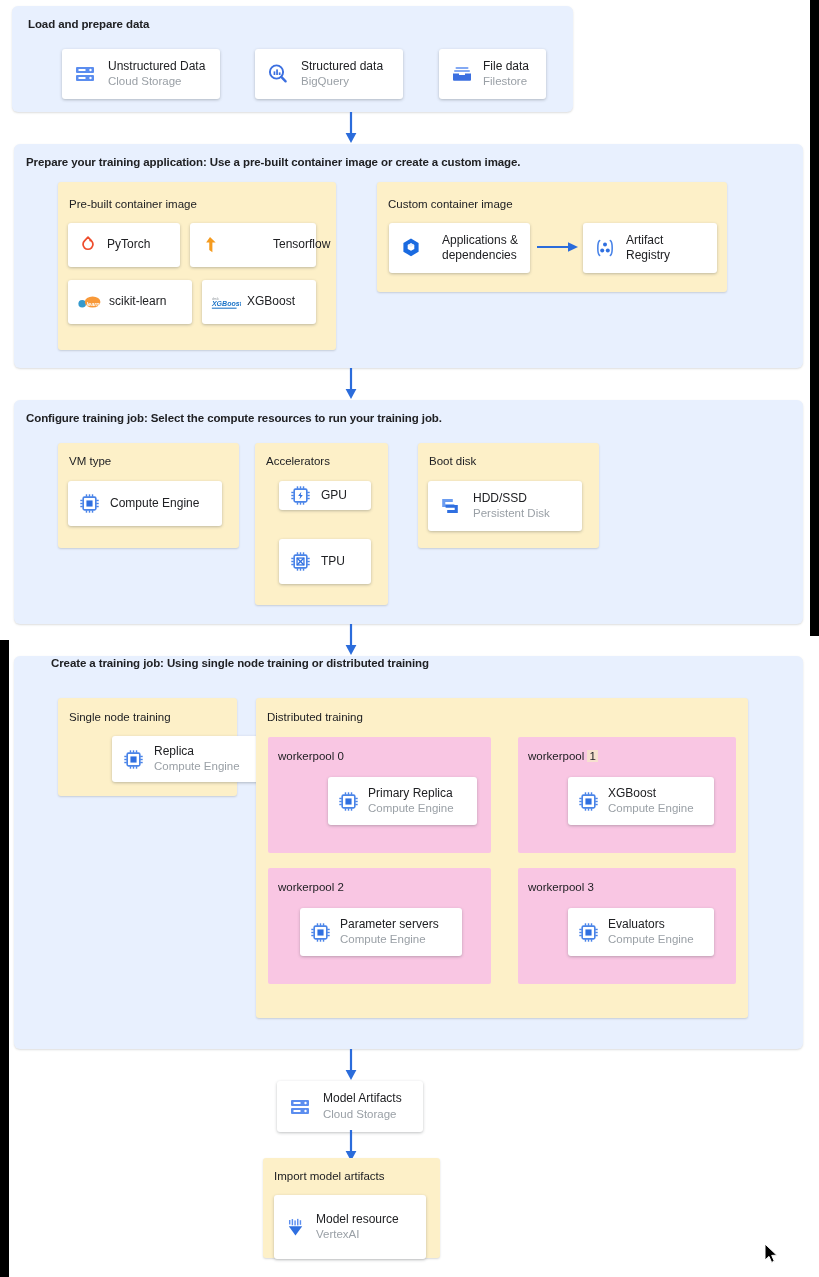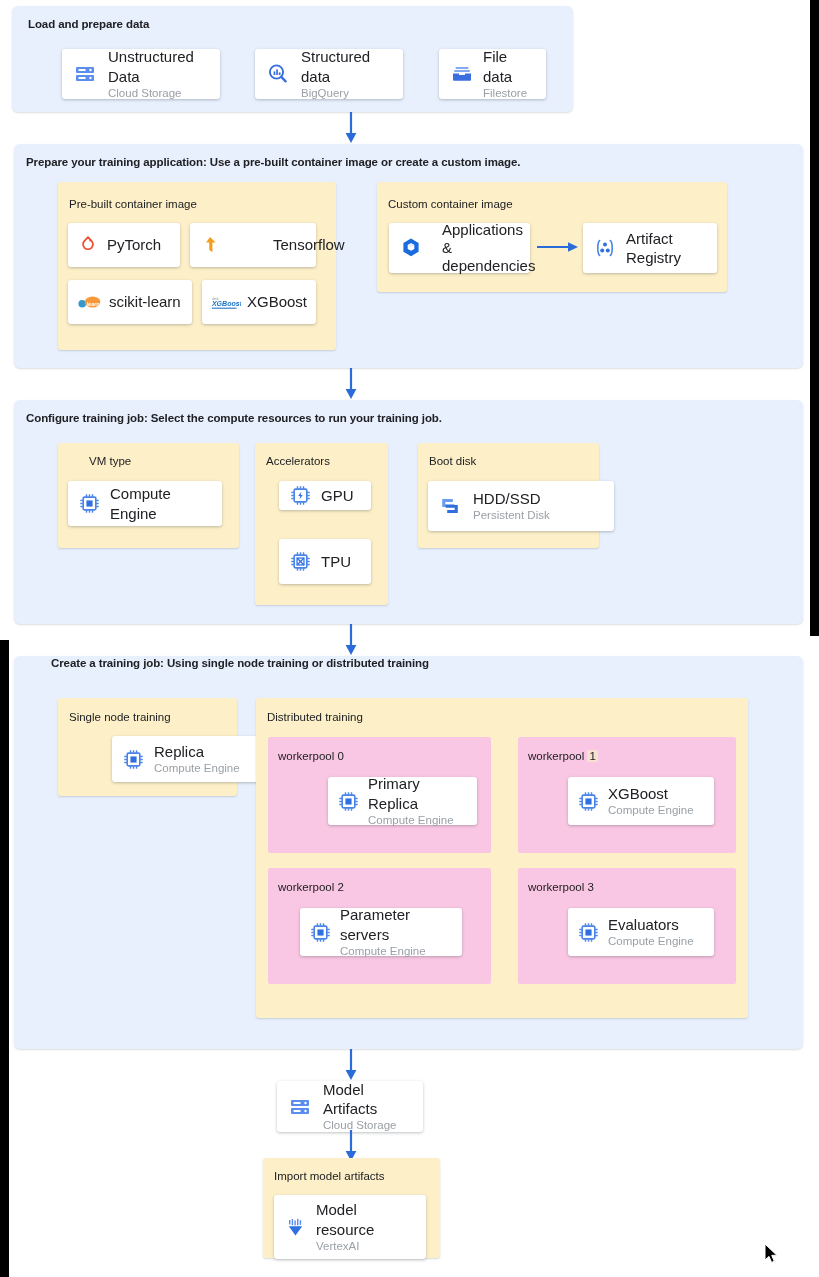--- a/index.html
+++ b/index.html
@@ -72,21 +72,21 @@
     content:"";
     position:absolute;
     left:14px; right:-14px; top:14px; bottom:-14px;
     background:#fff;
     border-radius:3px;
     box-shadow:0 1px 3px rgba(60,64,67,.32);
     z-index:-1;
   }
   .card-ico { flex:0 0 auto; display:flex; align-items:center; justify-content:center; }
   .card-txt { display:flex; flex-direction:column; justify-content:center; }
-  .card-t1 { font-size:15px; color:#202124; line-height:1.28; }
+  .card-t1 { font-size:12px; color:#202124; line-height:1.28; }
   .card-t2 { font-size:11.5px; color:#9aa0a6; line-height:1.28; }
   .card-t1.two { line-height:1.22;margin-left:9px; }
 
   
   .arrow { position:absolute; }
   .arrow svg { display:block; }
 
   .cursor { position:absolute; }
 </style>
 </head>
@@ -260,21 +260,21 @@
       <svg width="20" height="32" viewBox="0 0 20 32">
         <line x1="10" y1="0" x2="10" y2="23" stroke="#2b6cdb" stroke-width="2.2"></line>
         <path d="M10 31 L4.6 21 H15.4 Z" fill="#2b6cdb"></path>
       </svg>
     </div>
 
     <div class="section" style="position:absolute; left:14px; top:400px; width:789px; height:224px;">
       <div class="section-title" style="position:absolute; left:12px; top:12px;">Configure training job: Select the compute resources to run your training job.</div>
 
       <div class="group" style="position:absolute; left:44px; top:43px; width:181px; height:105px;">
-        <div class="group-title" style="position:absolute; left:11px; top:12px;margin-left:20px;">VM type</div>
+        <div class="group-title" style="position:absolute; left:11px; top:12px;">VM type</div>
         <div class="card" style="position:absolute; left:10px; top:38px; width:154px; height:45px; padding:0 9px;">
           <div class="card-ico" style="width:24px;height:24px;margin-right:9px;">
             <svg width="23" height="23" viewBox="0 0 24 24">
               <rect x="5.4" y="5.4" width="13.2" height="13.2" rx="1.4" fill="none" stroke="#4a84e8" stroke-width="1.7"></rect>
               <rect x="8.8" y="8.8" width="6.4" height="6.4" fill="#2f6fe0"></rect>
               <g fill="#4a84e8">
                 <rect x="8.1" y="2.4" width="1.5" height="2.6"></rect>
                   <rect x="11.25" y="2.4" width="1.5" height="2.6"></rect>
                   <rect x="14.4" y="2.4" width="1.5" height="2.6"></rect>
                 <rect x="8.1" y="19" width="1.5" height="2.6"></rect>
@@ -346,21 +346,21 @@
             </svg>
           </div>
           <div class="card-txt">
             <div class="card-t1">TPU</div>
           </div>
         </div>
       </div>
 
       <div class="group" style="position:absolute; left:404px; top:43px; width:181px; height:105px;">
         <div class="group-title" style="position:absolute; left:11px; top:12px;">Boot disk</div>
-        <div class="card" style="position:absolute; left:10px; top:38px; width:186px; height:50px; padding:0 9px;">
+        <div class="card" style="position:absolute; left:10px; top:38px; width:154px; height:50px; padding:0 9px;">
           <div class="card-ico" style="width:26px;height:26px;margin-right:10px;">
             <svg width="24" height="24" viewBox="0 0 24 24">
               <path d="M4.2 5 h10.6 v2.9 H7.3 v2.3 h9.1 v2.9 H4.2 Z" fill="#6b9cf0"></path>
               <path d="M19.8 19 H9.2 v-2.9 h7.5 v-2.3 H7.6 v-2.9 h12.2 Z" fill="#2f6fe0"></path>
             </svg>
           </div>
           <div class="card-txt">
             <div class="card-t1">HDD/SSD</div>
             <div class="card-t2">Persistent Disk</div>
           </div>

